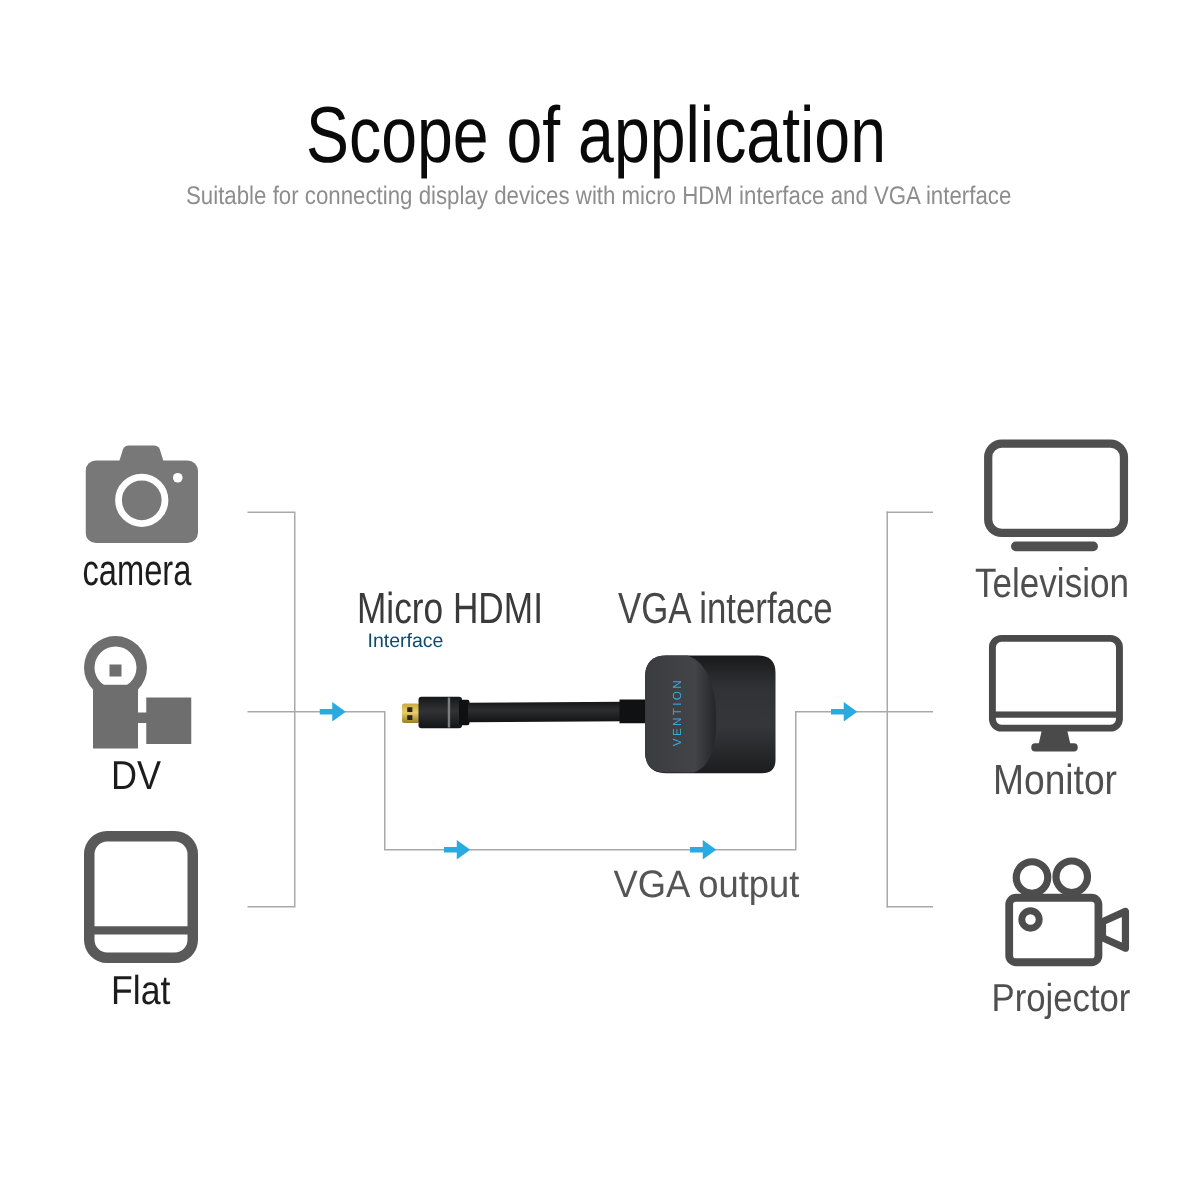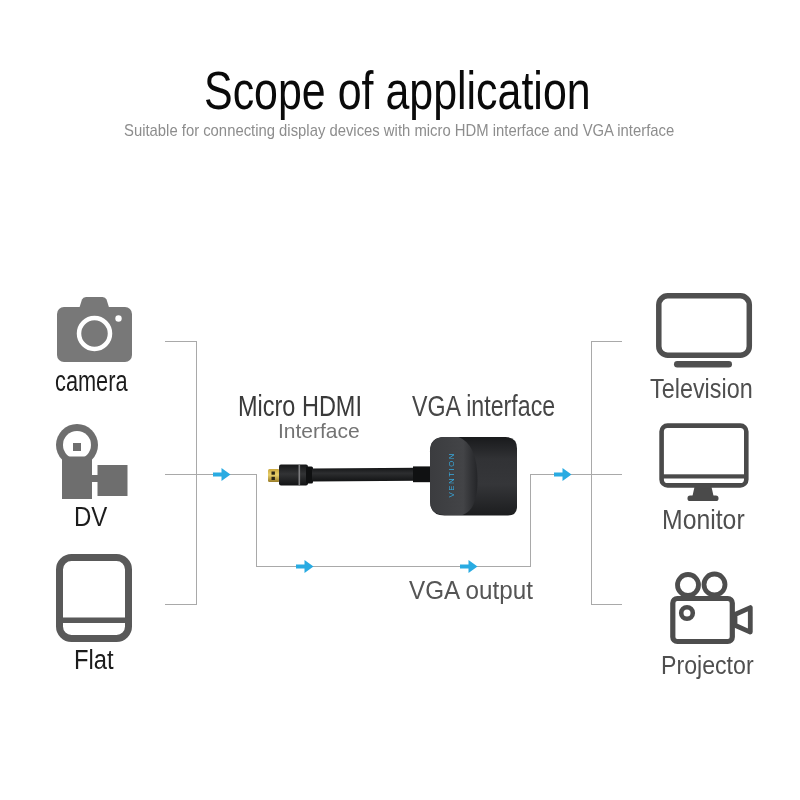--- a/index.html
+++ b/index.html
@@ -91,21 +91,21 @@
   <circle cx="46.5" cy="15.5" r="10.5" fill="none" stroke="#4d4d4d" stroke-width="4.8"></circle>
   <rect x="4.8" y="29.5" width="59.5" height="43" rx="4.5" fill="#fff" stroke="#4d4d4d" stroke-width="5.2"></rect>
   <circle cx="19" cy="44" r="5.8" fill="none" stroke="#4d4d4d" stroke-width="4.6"></circle>
   <path d="M67 45.5 L82.3 38.6 V 63.1 L67 56.2 z" fill="none" stroke="#4d4d4d" stroke-width="4.8" stroke-linejoin="round"></path>
 </svg>
 <div class="lbl" id="lproj" style="left:661px;top:650px;font-size:26px;color:#4f4f4f;
      transform:scaleX(0.89);transform-origin:left top;">Projector</div>
 
 <div class="lbl" id="lmhdmi" style="left:238px;top:390px;font-size:29px;color:#3a3a3a;
      transform:scaleX(0.81);transform-origin:left top;">Micro HDMI</div>
-<div class="lbl" id="linterf" style="left:278px;top:419px;font-size:21px;color:#737373;
+<div class="lbl" id="linterf" style="left:245px;top:419px;font-size:13px;color:#0c4a6e;
      transform:scaleX(1);transform-origin:left top;">Interface</div>
 <div class="lbl" id="lvgai" style="left:412px;top:390px;font-size:29px;color:#474747;
      transform:scaleX(0.80);transform-origin:left top;">VGA interface</div>
 <div class="lbl" id="lvgao" style="left:409px;top:576px;font-size:25.5px;color:#555;
      transform:scaleX(0.95);transform-origin:left top;">VGA output</div>
 
 <svg class="abs" style="left:260px;top:430px;" width="265" height="95" viewBox="0 0 265 95">
   <defs>
     <linearGradient id="goldg" x1="0" y1="0" x2="0" y2="1">
       <stop offset="0" stop-color="#caa83f"></stop>

